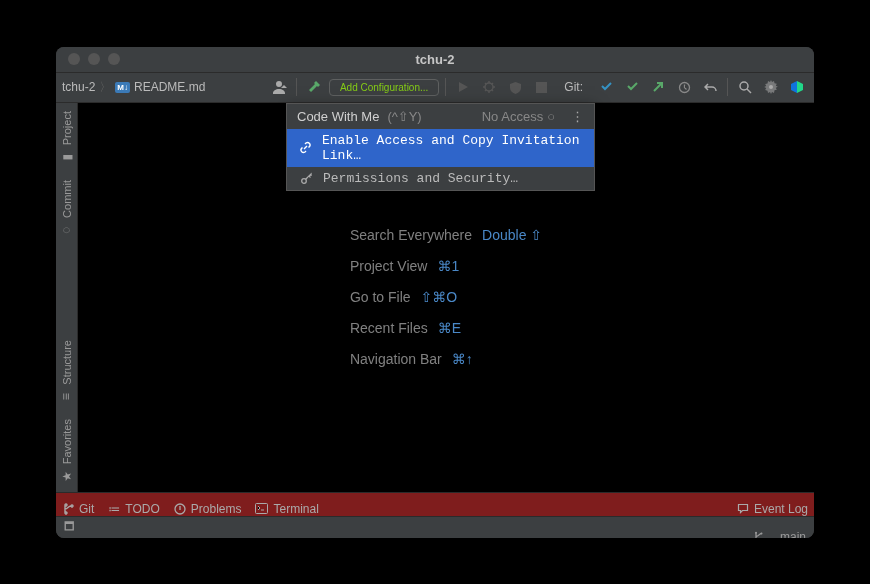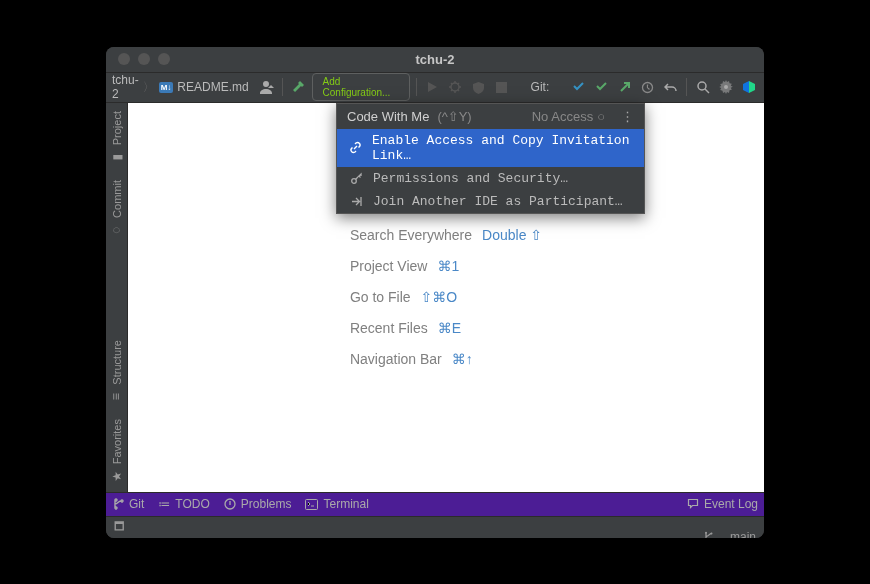--- a/index.html
+++ b/index.html
@@ -9,21 +9,21 @@
     font-size: 13px;
     color: #bbbbbb;
     width: 870px;
     height: 584px;
     overflow: hidden;
     display: flex;
     align-items: center;
     justify-content: center;
   }
   .window {
-    width: 658px;
+    width: 758px;
     height: 491px;
     background: #3c3f41;
     border-radius: 8px;
     box-shadow: 0 20px 60px rgba(0,0,0,0.7);
     display: flex;
     flex-direction: column;
     overflow: hidden;
     position: relative;
   }
   .titlebar {
@@ -55,37 +55,37 @@
   .spacer { flex: 1; }
   .tb-icon {
     width: 22px; height: 22px; display: flex; align-items: center; justify-content: center;
     border-radius: 3px; cursor: pointer;
   }
   .add-config {
     border: 1px solid #5e6060; border-radius: 4px;
     padding: 2px 10px; font-size: 10px; color: #84cc16;
     cursor: pointer;
   }
-  .git-label { font-size: 12px; color: #bbb; margin: 0 16px; }
+  .git-label { font-size: 12px; color: #bbb; margin: 0 8px; }
   .body-area {
     flex: 1; display: flex; min-height: 0;
   }
   .left-gutter {
     width: 22px; background: #3c3f41; border-right: 1px solid #2b2b2b;
     display: flex; flex-direction: column;
   }
   .gutter-tab {
     writing-mode: vertical-rl; transform: rotate(180deg);
     font-size: 11px; color: #9a9a9a; padding: 8px 3px;
     display: flex; align-items: center; gap: 5px; cursor: pointer;
   }
   .gutter-tab .gi { writing-mode: horizontal-tb; transform: rotate(90deg); font-size: 12px; }
   .gutter-spacer { flex: 1; }
   .editor {
-    flex: 1; background: #ffffff; position: relative;
+    flex: 1; background: #000000; position: relative;
     display: flex; flex-direction: column; align-items: center; justify-content: center;
   }
   .empty-hints { color: #808080; display: flex; flex-direction: column; gap: 15px; font-size: 14px; align-items: flex-start; }
   .hint-row { display: flex; gap: 10px; }
   .hint-key { color: #4a88c7; }
   .popup {
     position: absolute; top: 0; left: 208px; width: 309px;
     background: #3c3f41; border: 1px solid #555;
     box-shadow: 0 4px 14px rgba(0,0,0,.5);
     font-size: 13px; color: #bbb;
@@ -98,22 +98,22 @@
   .popup-header .ph-short { color: #888; }
   .popup-header .ph-status { color: #888; margin-left: auto; display:flex; align-items:center; gap:4px;}
   .popup-header .ph-more { margin-left: 8px; color: #aaa; }
   .popup-item {
     display: flex; align-items: center; gap: 10px;
     padding: 4px 12px; cursor: pointer; font-family: Liberation Mono, monospace;
   }
   .popup-item.selected { background: #2f65ca; color: #fff; }
   .popup-item .pi-icon { width: 14px; display:flex; justify-content:center; }
   .bottom-bar {
-    height: 24px; background: #4c1d95; border-top: 1px solid #2b2b2b;
-    display: flex; align-items: center; padding: 0 6px; gap: 14px;
+    height: 24px; background: #7f1d1d; border-top: 1px solid #2b2b2b;
+    display: flex; align-items: flex-end; padding: 0 6px; gap: 14px;
     font-size: 12px; color: #aaa;
   }
   .bb-item { display: flex; align-items: center; gap: 5px; cursor: pointer; }
   .bb-spacer { flex:1; }
   .status-bar {
     height: 22px; background: #3c3f41; border-top: 1px solid #2b2b2b;
     display: flex; align-items: center; padding: 0 8px; font-size: 12px; color: #999;
   }
   .status-bar .sq { font-size: 11px; }
   .status-bar .branch { margin-left: auto; display:flex; gap:16px; align-items:center;margin-top:19px; }
@@ -272,28 +272,20 @@
         </div>
         <div class="popup-item">
           <span class="pi-icon">
             <svg width="13" height="13" viewBox="0 0 13 13">
                 <circle cx="4" cy="9" r="2.3" fill="none" stroke="#aaa" stroke-width="1.3"></circle>
                 <path stroke="#aaa" stroke-width="1.3" d="M5.7 7.3L11 2l0 2M9 4l1.5 1.5"></path>
               </svg>
           </span>
           <span>Permissions and Security…</span>
         </div>
-        <div class="popup-item">
-          <span class="pi-icon">
-            <svg width="13" height="13" viewBox="0 0 13 13">
-                <path fill="none" stroke="#aaa" stroke-width="1.3" d="M2 6.5h7M6 3l3.5 3.5L6 10M11 2v9"></path>
-              </svg>
-          </span>
-          <span>Join Another IDE as Participant…</span>
-        </div>
       </div>
 
       <div class="empty-hints">
         <div class="hint-row">
           <span>Search Everywhere</span>
           <span class="hint-key">Double ⇧</span>
         </div>
         <div class="hint-row">
           <span>Project View</span>
           <span class="hint-key">⌘1</span>

